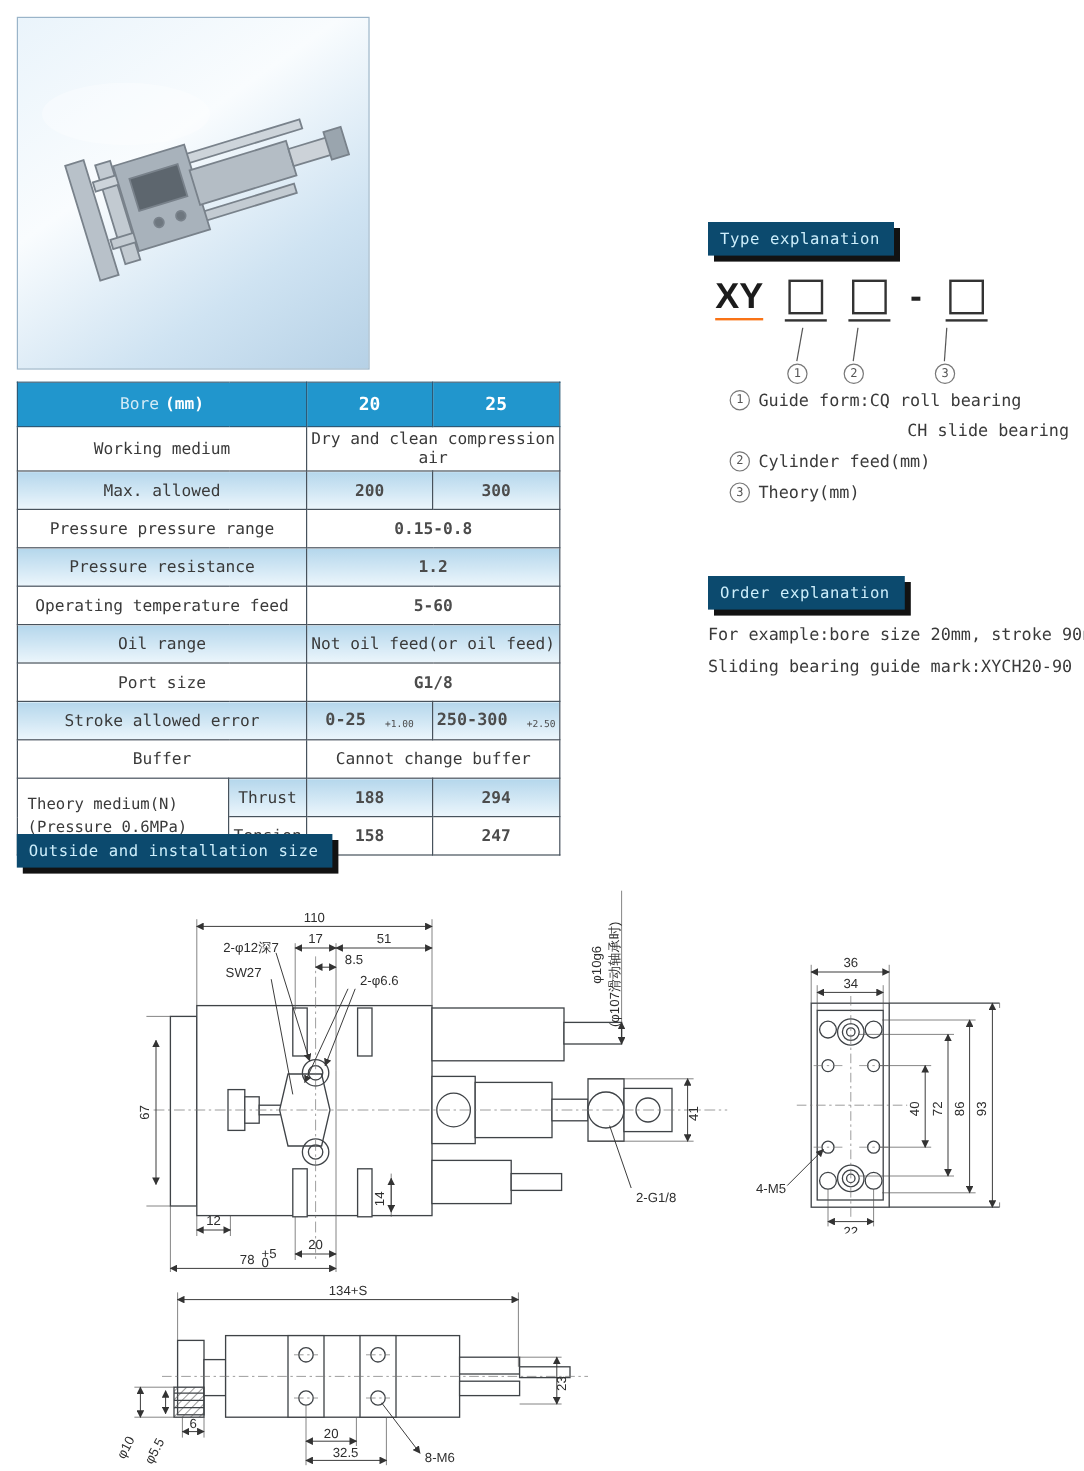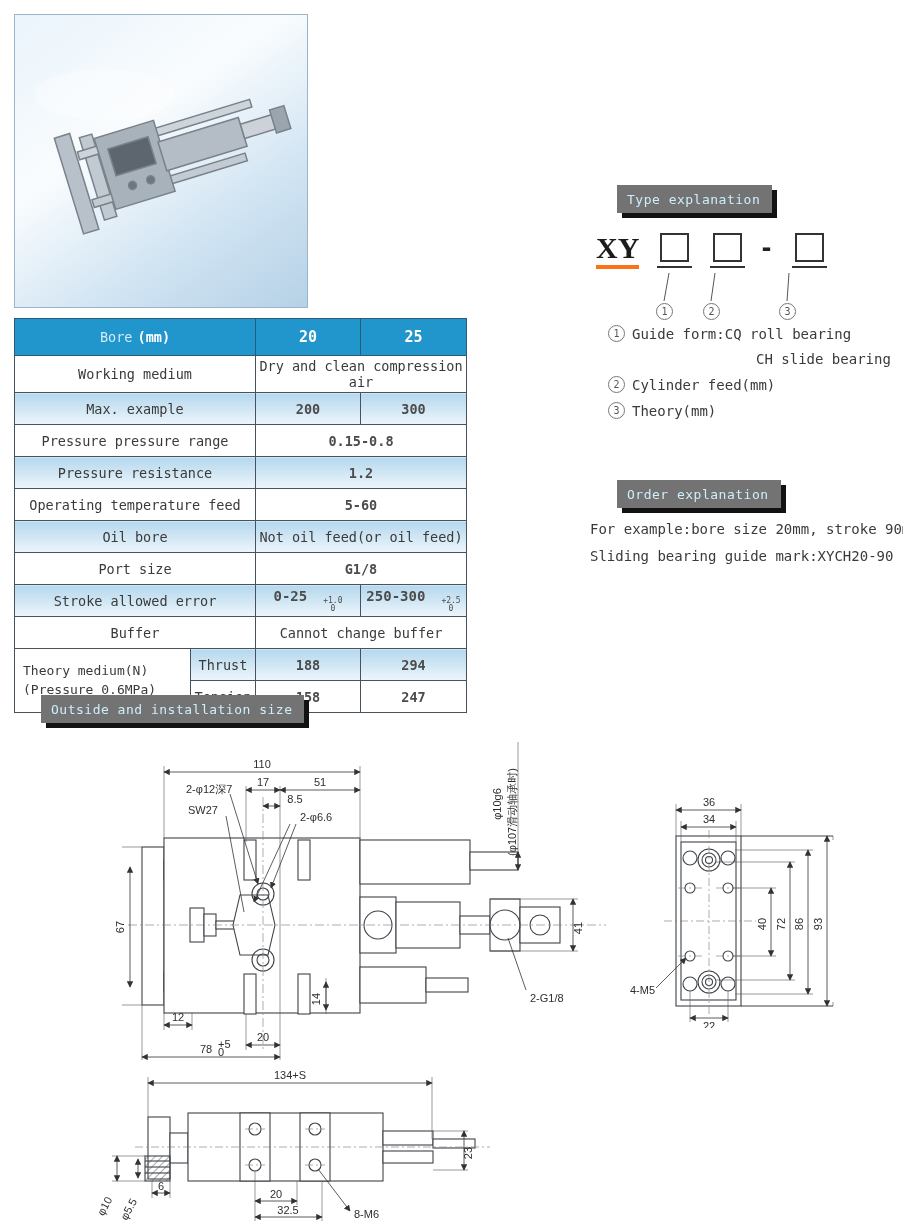--- a/index.html
+++ b/index.html
@@ -5,43 +5,43 @@
   html,body{margin:0;padding:0;background:#ffffff;}
   #page{position:relative;width:903px;height:1226px;background:#ffffff;overflow:hidden;
         font-family:"DejaVu Sans Mono",monospace;color:#3a3a3a;}
 
   
   .photo{position:absolute;left:14px;top:14px;width:292px;height:292px;
          border:1px solid #9ab4c9;
          background:linear-gradient(145deg,#eaf4fb 0%,#f9fcfe 38%,#cfe3f2 72%,#b6d1e6 100%);}
 
   
-  .badge{position:absolute;background:#737373;color:#cdeefb;font-size:13px;
-         padding:7px 12px 6px 10px;box-shadow:5px 5px 0 #121212;white-space:nowrap;letter-spacing:.5px;margin-left:27px;}
+  .badge{position:absolute;background:#0c4a6e;color:#cdeefb;font-size:13px;
+         padding:7px 12px 6px 10px;box-shadow:5px 5px 0 #121212;white-space:nowrap;letter-spacing:.5px;}
 
   
   table.spec{position:absolute;left:14px;top:318px;border-collapse:collapse;table-layout:fixed;}
   table.spec td{border:1.6px solid #47525c;text-align:center;height:27px;font-size:13.5px;padding:2px 2px;overflow:hidden;}
   table.spec tr.hdr td{background:#2196cd;color:#ffffff;height:32px;border-color:#2c5a77;}
   table.spec tr.hdr .bore{color:rgba(255,255,255,.8);}
   table.spec tr.hdr .unit{font-weight:bold;margin-left:5px;}
   table.spec tr.hdr .num{font-weight:bold;font-size:15px;}
   tr.rowblue td{background:linear-gradient(#b5d7ec,#ecf6fc);}
   tr.rowwhite td{background:#ffffff;}
   .val{font-weight:bold;color:#4c4c4c;font-size:14px;}
   .small{font-size:12px;}
   .theory div{text-align:left;padding-left:6px;font-size:13px;line-height:1.45;}
-  .tol{display:inline-flex;flex-direction:column;font-size:8px;line-height:1.05;vertical-align:-2px;margin-left:16px;font-style:normal;color:#4c4c4c;}
+  .tol{display:inline-flex;flex-direction:row;font-size:8px;line-height:1.05;vertical-align:-2px;margin-left:16px;font-style:normal;color:#4c4c4c;}
   .tol i{font-style:normal;}
 
   
   .type-section{position:absolute;left:590px;top:185px;width:313px;height:260px;}
   .model-row{position:absolute;left:6px;top:48px;display:flex;align-items:flex-start;}
-  .xy{font-family:Liberation Serif, serif;font-weight:bold;font-size:30px;line-height:1;
-      border-bottom:4px solid #f97316;padding-bottom:2px;color:#1c1c1c;}
+  .xy{font-family:Liberation Sans, sans-serif;font-weight:bold;font-size:30px;line-height:1;
+      border-bottom:2px solid #f97316;padding-bottom:2px;color:#1c1c1c;}
   .slot{display:inline-block;border-bottom:2px solid #333;padding:0 3px 4px;margin-left:18px;}
   .box{display:block;width:25px;height:25px;border:2px solid #333;background:#fff;}
   .dash{font-weight:bold;font-size:24px;margin-left:14px;line-height:30px;color:#222;}
   .connectors{position:absolute;left:0;top:88px;pointer-events:none;}
   .cnum{display:inline-flex;width:15px;height:15px;border:1px solid #777;border-radius:50%;
         font-size:10px;align-items:center;justify-content:center;color:#555;flex:0 0 15px;background:#fff;}
   .callout{position:absolute;top:118px;}
   .notes{position:absolute;left:18px;top:140px;font-size:14px;width:300px;}
   .note{display:flex;align-items:center;gap:7px;margin-bottom:9px;}
   .note-cont{margin:0 0 9px 148px;}
@@ -89,38 +89,38 @@
       <span class="bore">Bore</span><span class="unit">(mm)</span>
     </td>
     <td class="num">20</td>
     <td class="num">25</td>
   </tr>
   <tr class="rowwhite">
     <td colspan="2">Working medium</td>
     <td colspan="2" class="small">Dry and clean compression air</td>
   </tr>
   <tr class="rowblue">
-    <td colspan="2">Max. example</td>
+    <td colspan="2">Max. allowed</td>
     <td class="val">200</td>
     <td class="val">300</td>
   </tr>
   <tr class="rowwhite">
     <td colspan="2">Pressure pressure range</td>
     <td colspan="2" class="val">0.15-0.8</td>
   </tr>
   <tr class="rowblue">
     <td colspan="2">Pressure resistance</td>
     <td colspan="2" class="val">1.2</td>
   </tr>
   <tr class="rowwhite">
     <td colspan="2">Operating temperature feed</td>
     <td colspan="2" class="val">5-60</td>
   </tr>
   <tr class="rowblue">
-    <td colspan="2">Oil bore</td>
+    <td colspan="2">Oil range</td>
     <td colspan="2">Not oil feed(or oil feed)</td>
   </tr>
   <tr class="rowwhite">
     <td colspan="2">Port size</td>
     <td colspan="2" class="val">G1/8</td>
   </tr>
   <tr class="rowblue">
     <td colspan="2">Stroke allowed error</td>
     <td><span class="val">0-25</span><span class="tol">
               <i>+1.0</i>

